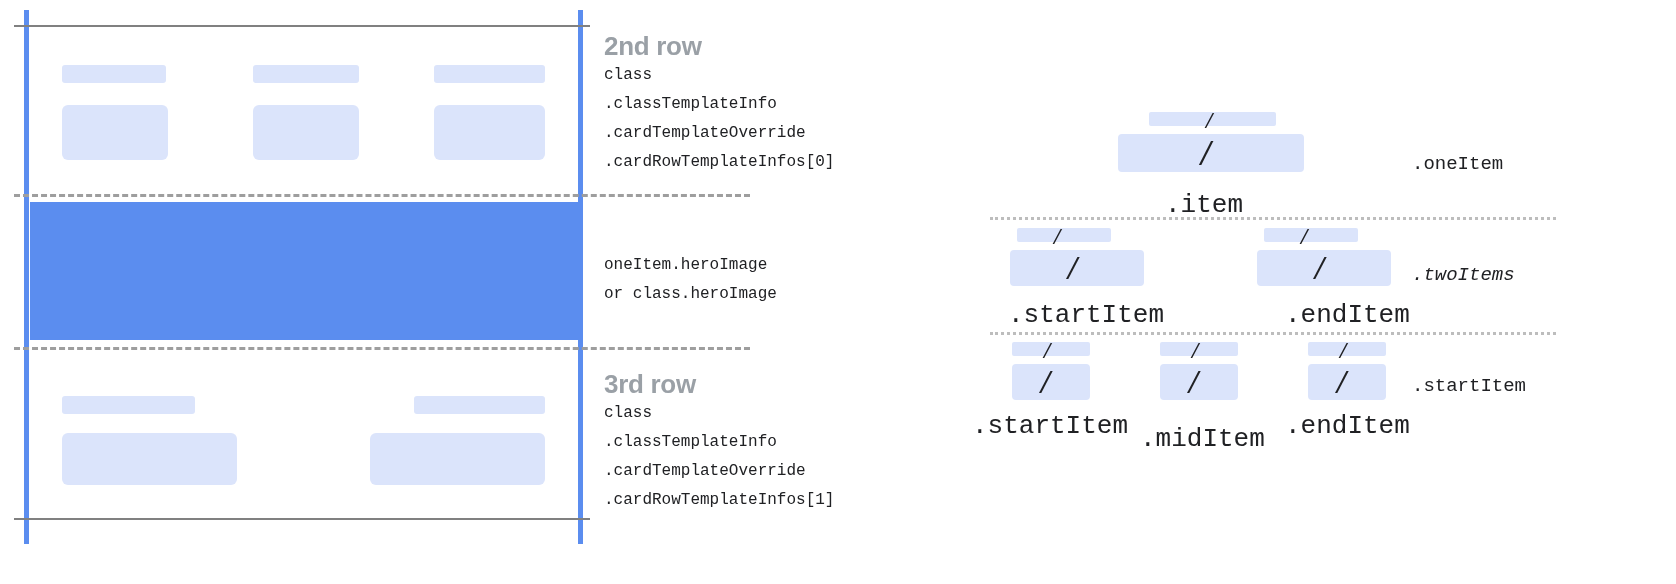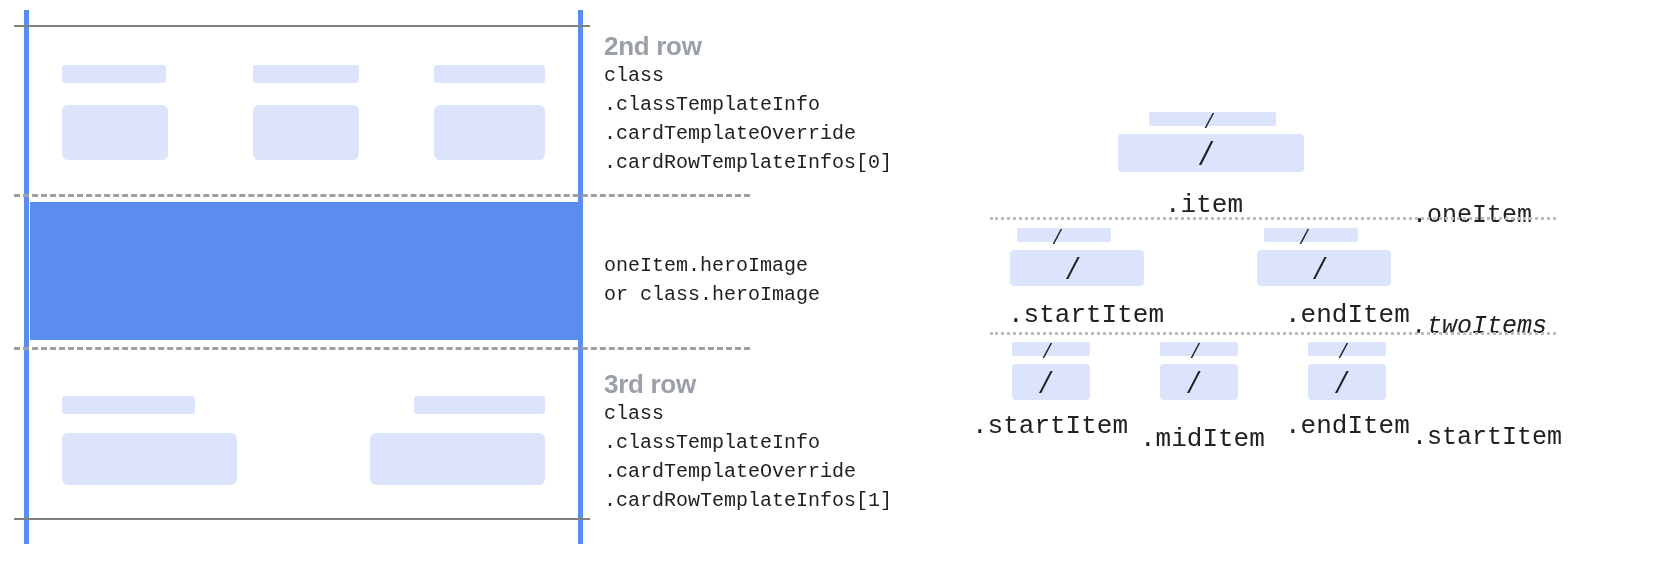--- a/index.html
+++ b/index.html
@@ -72,21 +72,21 @@
   .ann-title {
     font-family: "Liberation Sans", sans-serif;
     font-weight: bold;
     font-size: 26px;
     color: #9aa0a6;
     letter-spacing: -0.3px;
     line-height: 1.1;
   }
   .ann-code {
     font-family: "Liberation Mono", "DejaVu Sans Mono", monospace;
-    font-size: 20px;
+    font-size: 16px;
     color: #202124;
     line-height: 29px;
     white-space: pre;
   }
   .ann-2nd { left: 604px; top: 32px; }
   .ann-hero { left: 604px; top: 251px; }
   .ann-3rd { left: 604px; top: 370px; }
 
   
   .right-diagram { position: absolute; left: 960px; top: 0; width: 716px; height: 584px; }
@@ -124,22 +124,21 @@
     pointer-events: none;
   }
   .rlabel {
     position: absolute;
     font-family: "Liberation Mono", "DejaVu Sans Mono", monospace;
     font-size: 26px;
     color: #202124;
     white-space: pre;
   }
   .rlabel.side {
-    font-size: 25px;
-    margin-top: 48px;
+    font-size: 19px;
   }
 </style>
 </head>
 <body>
 
 <div class="stage">
 
   <div class="left-diagram">
 
     <div class="rail rail-left"></div>

